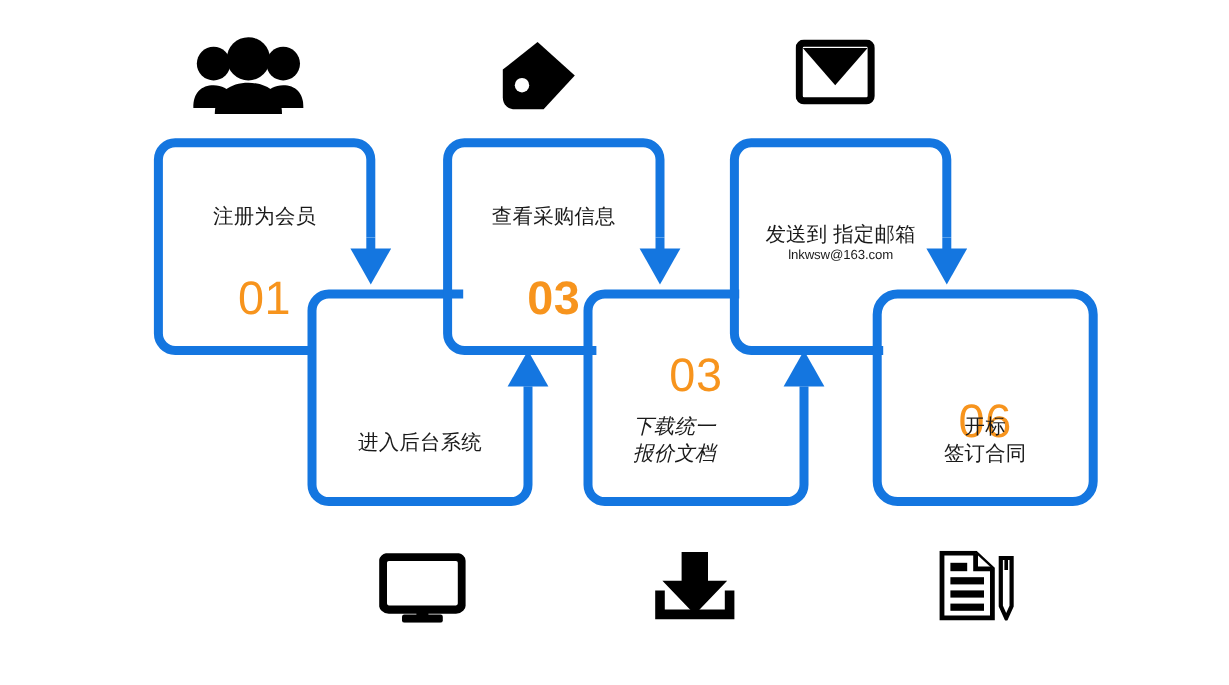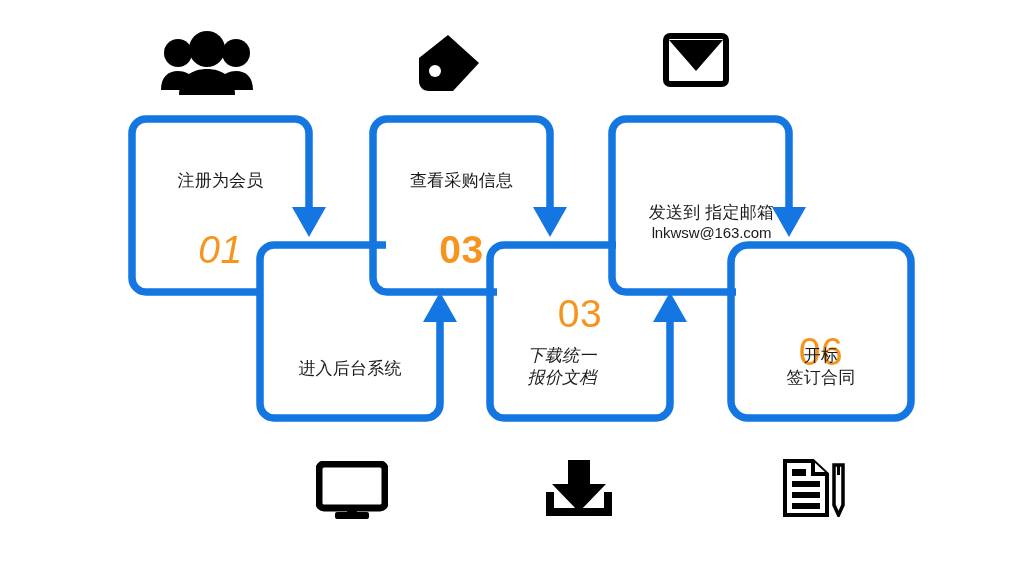--- a/index.html
+++ b/index.html
@@ -32,21 +32,21 @@
     text-align: center;
     color: #1a1a1a;
     font-size: 17px;
     line-height: 1.28;
     letter-spacing: 0.2px;
     white-space: pre-line;
     pointer-events: none;
   }
   .step-box-sub {
     display: block;
-    font-size: 15px;
+    font-size: 11px;
     line-height: 1.25;
     letter-spacing: -0.1px;
   }
   .step-box-number {
     position: absolute;
     text-align: center;
     color: #F7941D;
     font-size: 39px;
     font-weight: 400;
     line-height: 1;
@@ -134,32 +134,32 @@
     <path d="M32 2 L32 15 L46 15" fill="#fff" stroke="#000" stroke-width="4" stroke-linejoin="miter"></path>
     <rect x="11" y="10" width="14" height="7" fill="#000"></rect>
     <rect x="11" y="22" width="28" height="6" fill="#000"></rect>
     <rect x="11" y="33" width="28" height="6" fill="#000"></rect>
     <rect x="11" y="44" width="28" height="6" fill="#000"></rect>
     <path d="M53 6 L62 6 L62 46 L57.5 56 L53 46 Z" fill="#fff" stroke="#000" stroke-width="3.5" stroke-linejoin="miter"></path>
     <line x1="57.5" y1="6" x2="57.5" y2="16" stroke="#000" stroke-width="3"></line>
   </svg>
 
   <div class="step-box-label" style="left:132px; top:170px; width:177px;">注册为会员</div>
-  <div class="step-box-number" style="left:132px; top:230px; width:177px;font-style:italic;">01</div>
+  <div class="step-box-number" style="left:132px; top:230px; width:177px;">01</div>
 
   <div class="step-box-label" style="left:373px; top:170px; width:177px;">查看采购信息</div>
 
   <div class="step-box-label" style="left:260px; top:358px; width:180px;">进入后台系统</div>
   <div class="step-box-number" style="left:373px; top:230px; width:177px;font-weight:bold;">03</div>
 
   <div class="step-box-number" style="left:490px; top:294px; width:180px;">03</div>
   <div class="step-box-label" style="left:472px; top:345px; width:180px;font-style:italic;">下载统一
 报价文档</div>
 
-  <div class="step-box-label" style="left:608px; top:180px; width:185px;margin-left:11px;">
+  <div class="step-box-label" style="left:608px; top:163px; width:185px;">
     <span>发送到 指定邮箱</span>
     <span class="step-box-sub">lnkwsw@163.com</span>
   </div>
 
   <div class="step-box-number" style="left:731px; top:294px; width:180px;margin-top:38px;">06</div>
   <div class="step-box-label" style="left:731px; top:345px; width:180px;">开标
 签订合同</div>
 
 </div>
 

